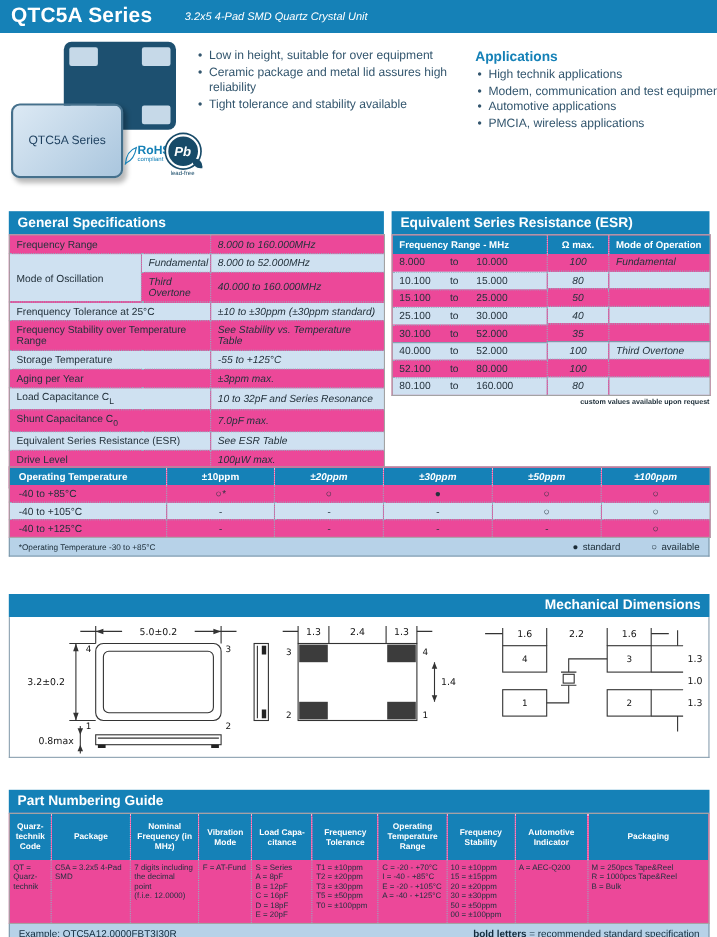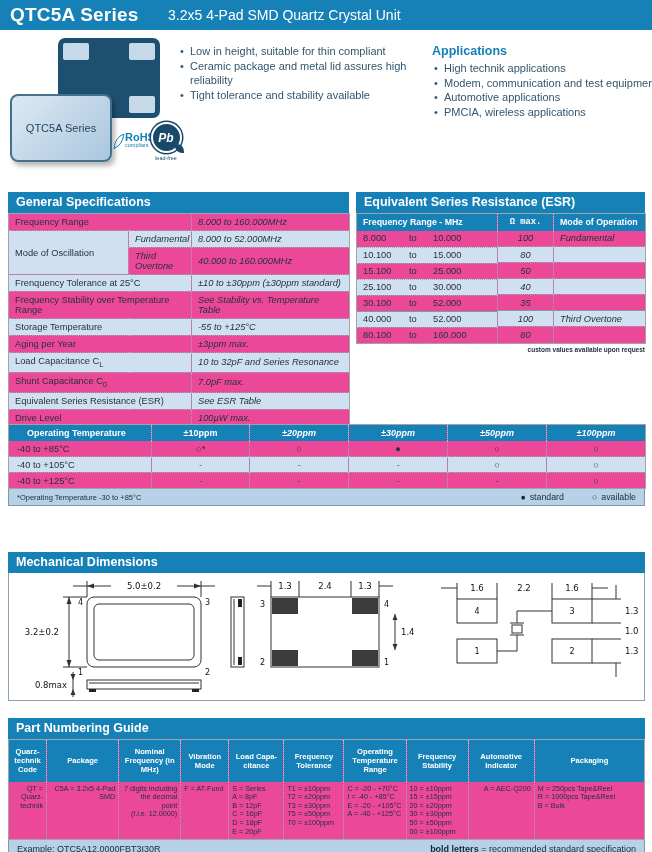--- a/index.html
+++ b/index.html
@@ -5,21 +5,21 @@
   * { margin:0; padding:0; box-sizing:border-box; }
   html,body { width:652px; height:852px; }
   body {
     position:relative; background:#fff; overflow:hidden;
     font-family:"Liberation Sans","DejaVu Sans",sans-serif; color:#24323c;
   }
   
   .topbar { position:absolute; left:0; top:0; width:652px; height:30px;
     background:#1581b7; display:flex; align-items:center; }
   .topbar .title { color:#fff; font-size:19px; font-weight:bold; padding-left:10px; width:168px; letter-spacing:.2px; }
-  .topbar .subtitle { color:#fff; font-size:14px; }
+  .topbar .subtitle { color:#fff; font-size:10px;font-style:italic; }
 
   
   .product { position:absolute; left:8px; top:36px; width:172px; height:150px; }
   .pkg-back { position:absolute; left:50px; top:2px; width:102px; height:80px;
     background:#1d5070; border-radius:7px; }
   .pkg-back .pad { position:absolute; width:26px; height:17px; background:#c6d9e8; border-radius:2px; }
   .pad.tl { left:5px; top:5px; } .pad.tr { right:5px; top:5px; }
   .pad.bl { left:5px; bottom:5px; } .pad.br { right:5px; bottom:5px; }
   .pkg-front { position:absolute; left:2px; top:58px; width:102px; height:68px;
     background:linear-gradient(135deg,#dce9f4,#aac6de); border:2px solid #45708c; border-radius:8px;
@@ -58,59 +58,59 @@
   .gs-sec { position:absolute; left:8px; top:192px; width:341px; }
   .gs td { font-size:9.3px; padding:3px 6px; height:17px; color:#24323c; }
   .gs tr + tr td { border-top:1px dotted #93aec0; }
   .gs tbody tr:nth-child(even) td { background:#cfe1f1; }
   .gs td.mode-span { background:#cfe1f1; }
 
   
   .esr-sec { position:absolute; left:356px; top:192px; width:289px; }
   .esr th { background:#1581b7; color:#fff; font-size:8.8px; font-weight:bold;
     text-align:left; padding:3px 6px; height:17px; border-left:1px dotted rgba(255,255,255,.55); }
-  .esr th.ctr { text-align:center;font-family:Liberation Mono, monospace; }
+  .esr th.ctr { text-align:center; }
   .esr td { font-size:9.3px; padding:2.5px 6px; height:16px; }
   .esr tbody tr + tr td { border-top:1px dotted #93aec0; }
   .esr tbody tr:nth-child(even) td { background:#cfe1f1; }
   .esr tbody tr:nth-child(6) td { border-top:1px solid #7e99ab; }
   .esr td.freq { display:grid; grid-template-columns:46px 24px 1fr; }
   .esr td.ohm { text-align:center; }
   .esr-note { text-align:right; font-size:6.5px; font-weight:bold; color:#1a2b36; margin-top:2px; }
 
   
   .st-sec { position:absolute; left:8px; top:424px; width:637px; }
   .st th { background:#1581b7; color:#fff; font-size:9px; font-weight:bold;
-    padding:3px 18px; height:15px; text-align:center; border-left:1px dotted rgba(255,255,255,.55); }
+    padding:3px 8px; height:15px; text-align:center; border-left:1px dotted rgba(255,255,255,.55); }
   .st th:first-child { text-align:left; }
   .st td { font-size:9.3px; padding:2.5px 8px; height:15px; text-align:center; }
   .st td:first-child { text-align:left; }
   .st tbody tr + tr td { border-top:1px dotted #93aec0; }
   .st tbody tr:nth-child(even) td { background:#cfe1f1; }
   .st-footer { background:#b7d2e8; border:1px solid #7e99ab; border-top:none;
     display:flex; justify-content:space-between; align-items:center;
     padding:2px 8px; height:17px; }
   .st-footnote { font-size:7.5px; color:#1a2b36; }
   .st-legend { display:flex; gap:28px; font-size:8.8px; color:#1a2b36; }
   .st-legend .sym { margin-right:4px; }
 
   
-  .mech-sec { position:absolute; left:8px; top:552px; width:637px; }
+  .mech-sec { position:absolute; left:8px; top:540px; width:637px;text-align:right; }
   .mech-box { border:1px solid #8aa0b0; border-top:none; background:#fff; height:128px; }
   .mech-box svg text { font-family:"DejaVu Sans",sans-serif; font-size:8.5px; fill:#111; }
   .mech-box svg .padnum { font-size:8px; }
 
   
   .pn-sec { position:absolute; left:8px; top:718px; width:637px; }
   .pn th { background:#1581b7; color:#fff; font-size:7.6px; font-weight:bold;
     text-align:center; vertical-align:middle; padding:3px 2px; height:42px;
     border-left:1px dotted rgba(255,255,255,.55); }
   .pn td { font-size:7.2px; color:#1d2f3c; vertical-align:top; padding:3px 3px;
     height:45px; border-left:1px dotted #93aec0; line-height:1.2; }
-  .pn td.ctr { text-align:right; }
+  .pn td.ctr { text-align:left; }
   .pn-footer { background:#b7d2e8; border:1px solid #7e99ab; border-top:none;
     display:flex; justify-content:space-between; align-items:center; padding:2px 8px; height:19px;
     font-size:9px; color:#122b3c; }
 </style>
 </head>
 <body>
 
 <div class="topbar">
   <div class="title">QTC5A Series</div>
   <div class="subtitle">3.2x5 4-Pad SMD Quartz Crystal Unit</div>
@@ -139,21 +139,21 @@
     <div class="pb-circle">
       <span>Pb</span>
       <span class="pb-leaf"></span>
     </div>
     <div class="pb-sub">lead-free</div>
   </div>
 </div>
 
 <div class="features">
   <ul class="blist">
-      <li>Low in height, suitable for thin compliant</li>
+      <li>Low in height, suitable for over equipment</li>
       <li>Ceramic package and metal lid assures high reliability</li>
       <li>Tight tolerance and stability available</li>
     </ul>
 </div>
 <div class="applications">
   <div class="sec-h">Applications</div>
   <ul class="blist">
       <li>High technik applications</li>
       <li>Modem, communication and test equipment</li>
       <li>Automotive applications</li>
@@ -285,20 +285,29 @@
         <td class="sep"></td>
       </tr>
         <tr>
         <td class="freq">
           <span>40.000</span>
             <span>to</span>
             <span>52.000</span>
         </td>
         <td class="ohm sep">100</td>
         <td class="sep">Third Overtone</td>
+      </tr>
+        <tr>
+        <td class="freq">
+          <span>52.100</span>
+            <span>to</span>
+            <span>80.000</span>
+        </td>
+        <td class="ohm sep">100</td>
+        <td class="sep"></td>
       </tr>
         <tr>
         <td class="freq">
           <span>80.100</span>
             <span>to</span>
             <span>160.000</span>
         </td>
         <td class="ohm sep">80</td>
         <td class="sep"></td>
       </tr>

